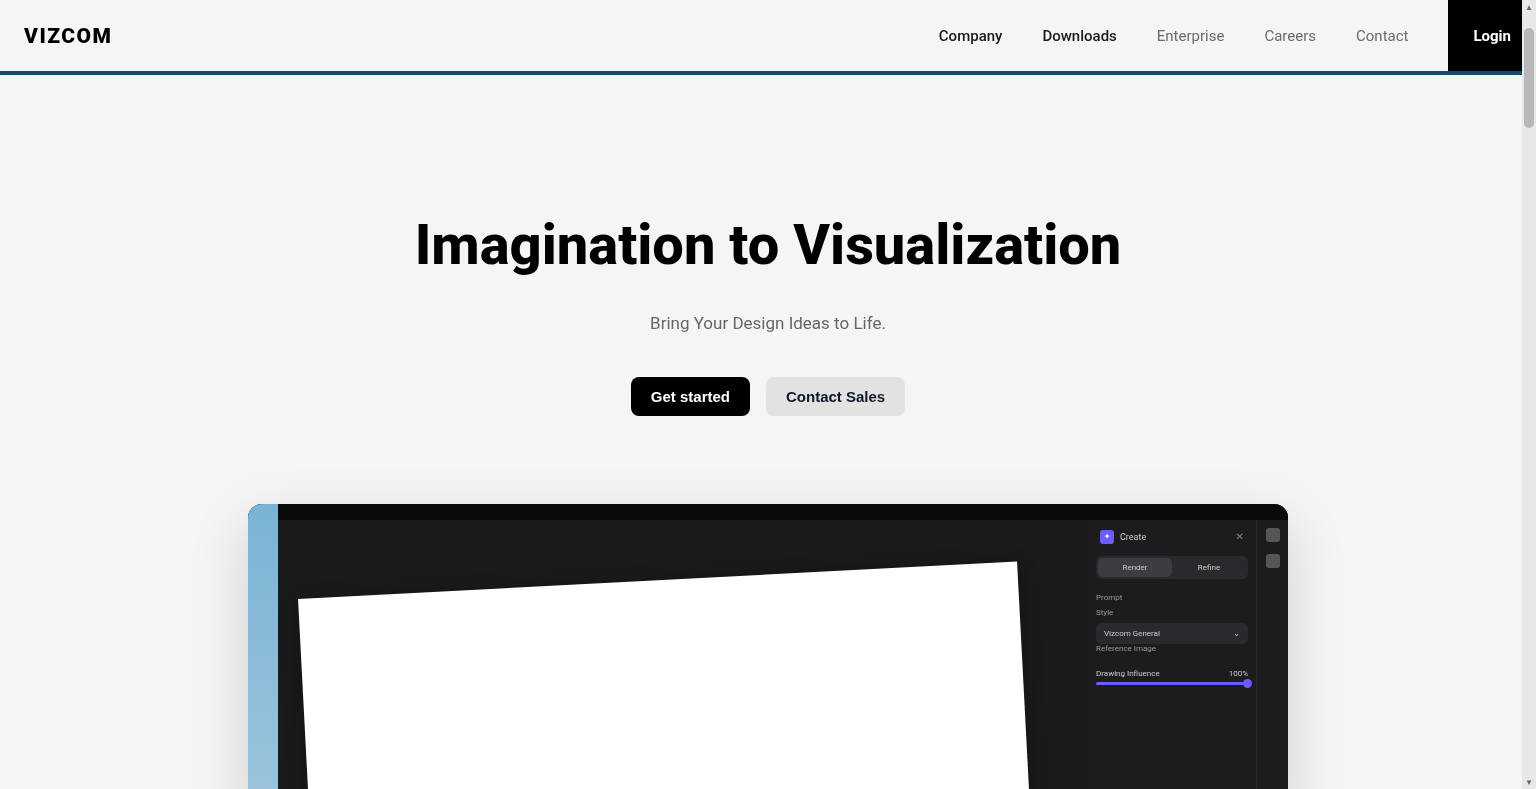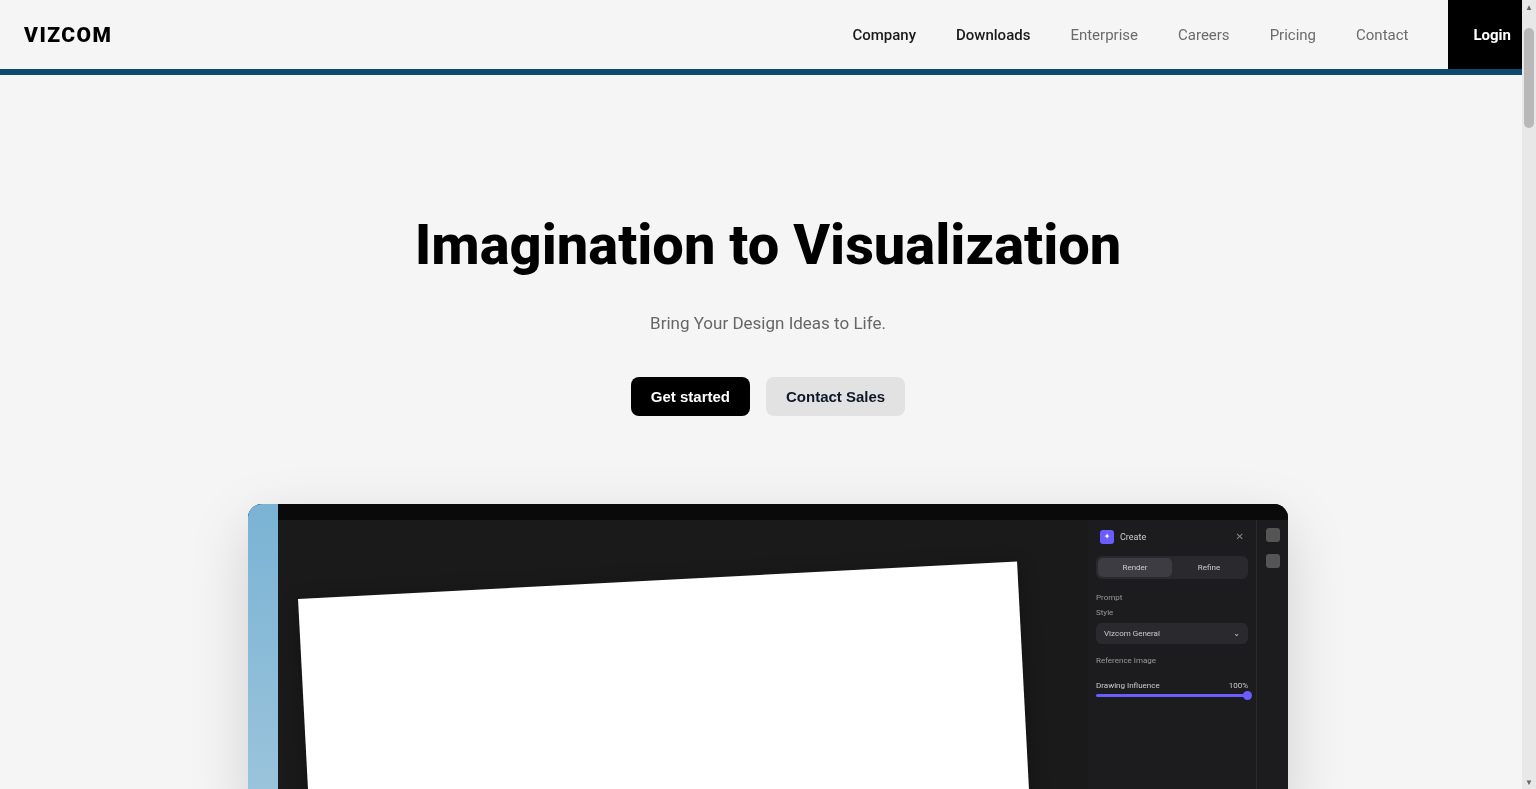--- a/index.html
+++ b/index.html
@@ -17,21 +17,21 @@
       position: relative;
     }
     
     .header {
       display: flex;
       align-items: center;
       justify-content: space-between;
       height: 75px;
       padding: 0 0 0 24px;
       background: #f5f5f5;
-      border-bottom: 6px solid #0c4a6e;
+      border-bottom: 4px solid #0c4a6e;
     }
     
     .logo {
       font-size: 21px;
       font-weight: 900;
       letter-spacing: 1.5px;
       color: #000;
     }
     
     .nav {
@@ -268,21 +268,20 @@
     }
     
     .style-select {
       background: #2a2a2e;
       border-radius: 6px;
       padding: 6px 8px;
       font-size: 8px;
       display: flex;
       justify-content: space-between;
       align-items: flex-end;
-      margin-bottom: 12px;
     }
     
     .slider-row {
       display: flex;
       justify-content: space-between;
       align-items: center;
       font-size: 8px;
       margin-bottom: 4px;
     }
     
@@ -353,21 +352,20 @@
 </head>
 <body>
 
 <div class="header">
   <div class="logo">VIZCOM</div>
   <nav class="nav">
     <div class="nav-item primary">Company</div>
     <div class="nav-item primary">Downloads</div>
     <div class="nav-item">Enterprise</div>
     <div class="nav-item">Careers</div>
-    <div class="nav-item">Pricing</div>
     <div class="nav-item">Contact</div>
     <div class="nav-item login">Login</div>
   </nav>
 </div>
 
 <section class="hero">
   <h1 class="hero-title">
     <br>
     <span>Imagination to Visualization</span>
   </h1>

